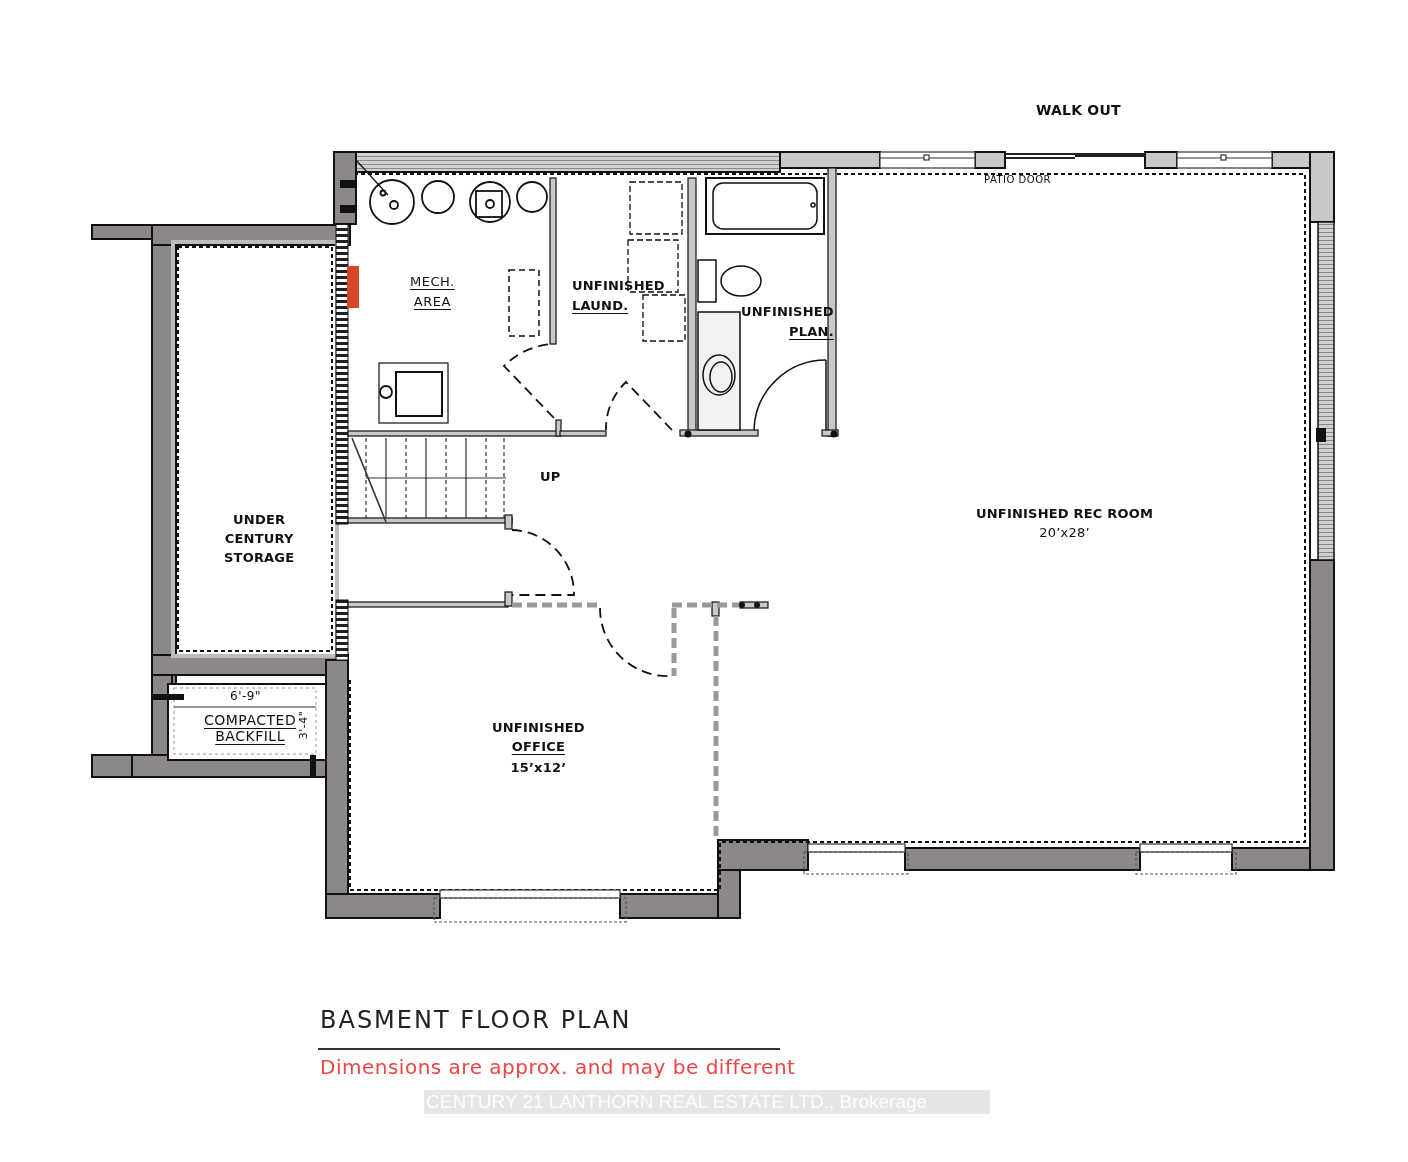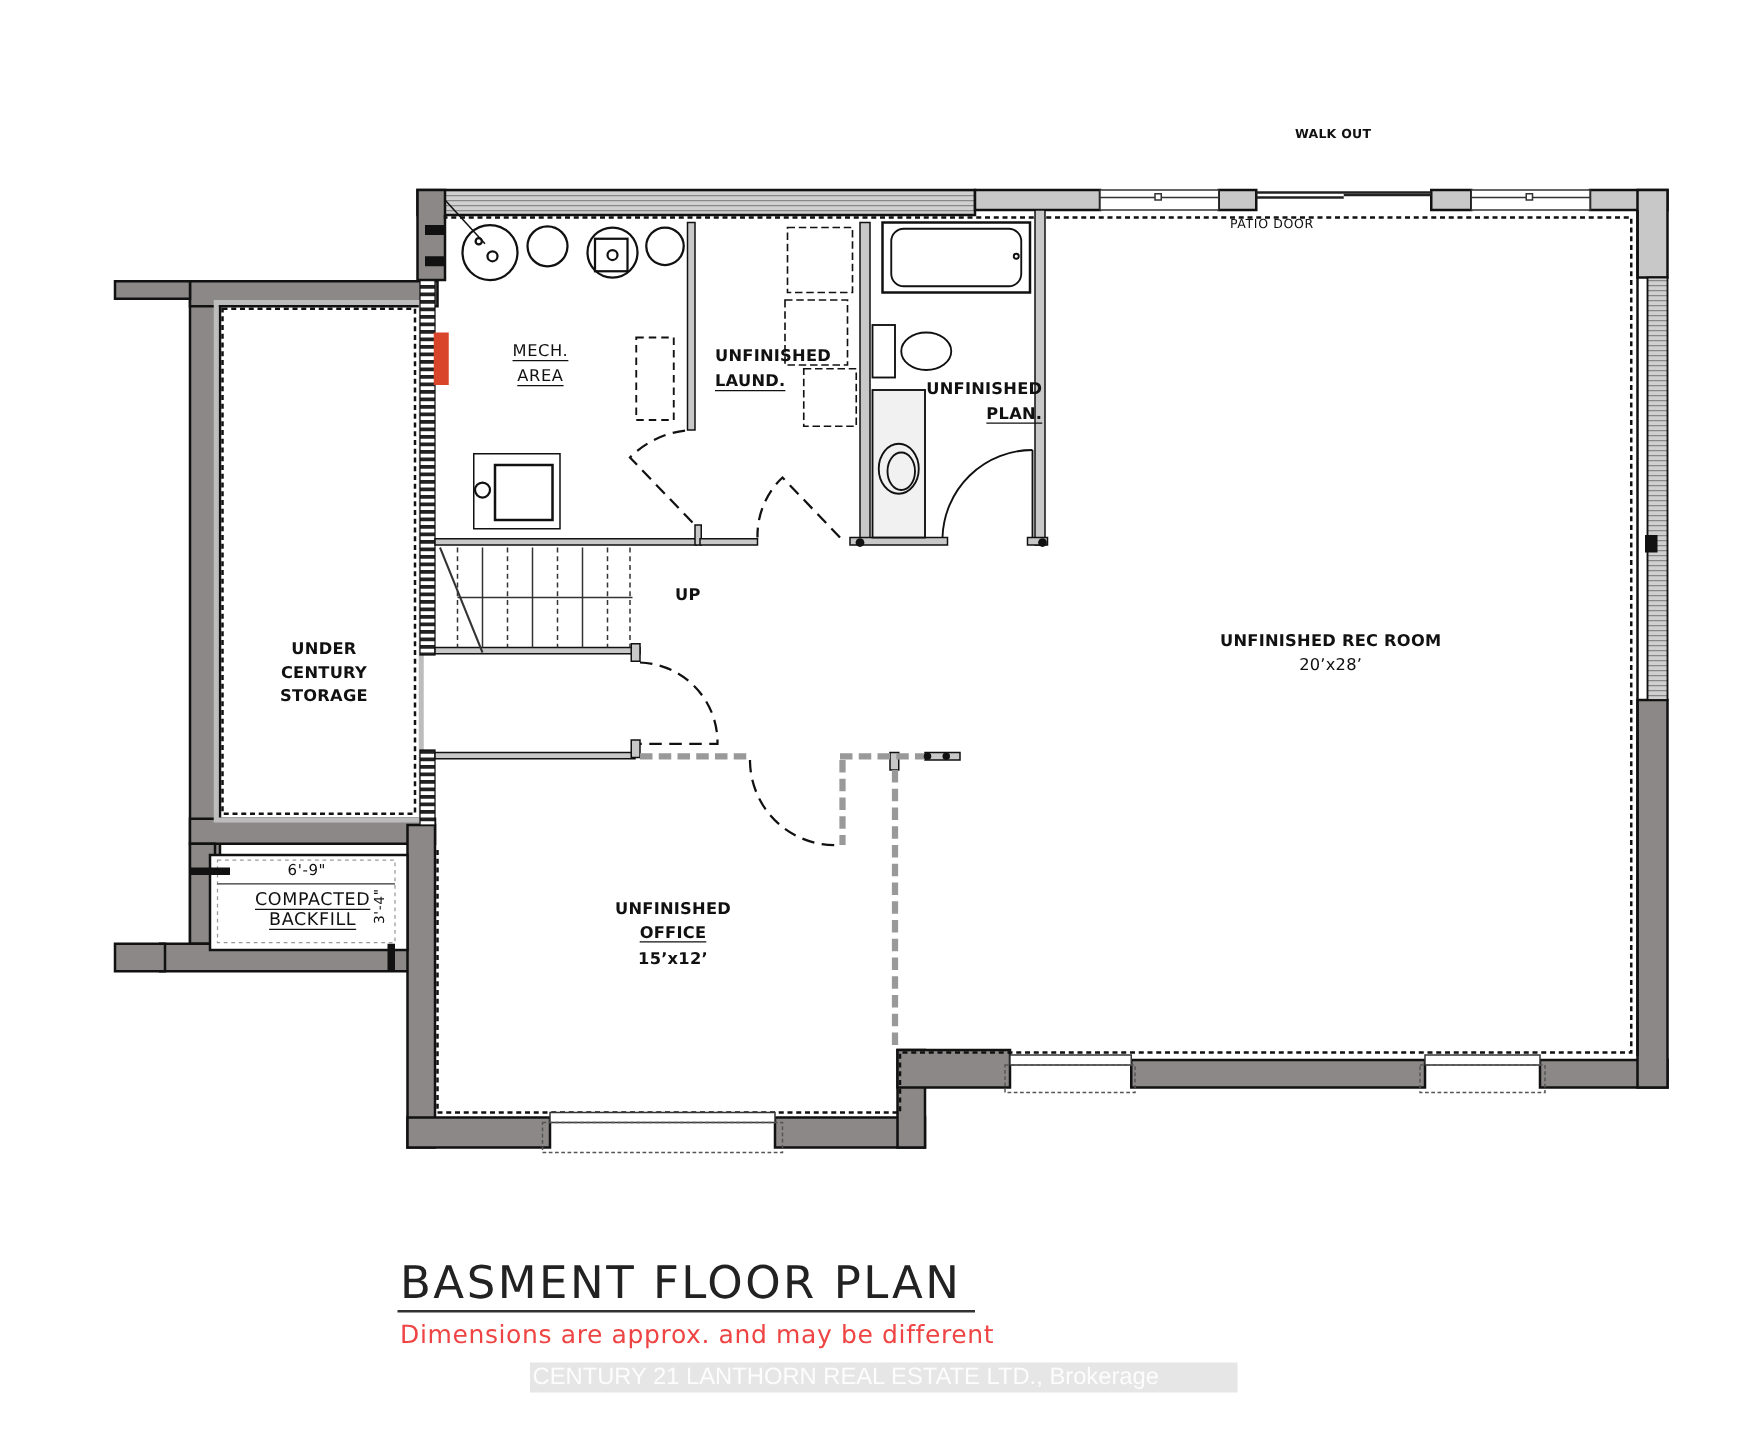--- a/index.html
+++ b/index.html
@@ -3,21 +3,21 @@
 <meta charset="utf-8">
 <style>
   html, body { margin: 0; padding: 0; background: #ffffff; }
   body { width: 1408px; height: 1162px; position: relative; overflow: hidden; font-family: "DejaVu Sans", sans-serif; }
   #plan { position: absolute; left: 0; top: 0; width: 1408px; height: 1162px; }
   .lbl { position: absolute; color: #111; text-align: center; white-space: nowrap; font-family: "DejaVu Sans", sans-serif; font-weight: bold; letter-spacing: 0.2px; }
   .lbl .u { text-decoration: underline; text-underline-offset: 3px; }
   .room-sm { font-size: 13px; line-height: 20px; }
   .room-md { font-size: 13px; line-height: 19px; }
   .room-arch { font-family: "DejaVu Sans", sans-serif; font-size: 13px; font-weight: normal; letter-spacing: 0.5px; line-height: 20px; }
-  .title-main { position: absolute; left: 320px; top: 1006px; font-family: "DejaVu Sans", sans-serif; font-weight: normal; font-size: 36px; letter-spacing: 2px; color: #222; }
+  .title-main { position: absolute; left: 320px; top: 1006px; font-family: "DejaVu Sans", sans-serif; font-weight: normal; font-size: 24px; letter-spacing: 2px; color: #222; }
   .title-rule { position: absolute; left: 318px; top: 1048px; width: 462px; height: 2px; background: #333; }
   .subtitle { position: absolute; left: 320px; top: 1054px; font-family: "DejaVu Sans", sans-serif; font-size: 20px; line-height: 26px; color: #ef4444; letter-spacing: 0.5px; }
   .watermark { position: absolute; left: 424px; top: 1090px; width: 564px; height: 24px; background: rgba(210,210,210,0.55); color: rgba(255,255,255,0.9); font-family: Liberation Sans, sans-serif; font-size: 19px; line-height: 24px; padding-left: 2px; white-space: nowrap; }
 </style>
 </head>
 <body>
 
 <svg id="plan" viewBox="0 0 1408 1162" xmlns="http://www.w3.org/2000/svg">
   <defs>
     <pattern id="studs" width="6" height="6" patternUnits="userSpaceOnUse">
@@ -205,21 +205,21 @@
   <g fill="#fff" stroke="#333" stroke-width="1.2">
     <rect x="440" y="890" width="180" height="8"></rect>
     <rect x="434" y="898" width="192" height="24" fill="none" stroke="#555" stroke-dasharray="3 2"></rect>
     <rect x="808" y="844" width="97" height="8"></rect>
     <rect x="804" y="852" width="104" height="22" fill="none" stroke="#555" stroke-dasharray="3 2"></rect>
     <rect x="1140" y="844" width="92" height="8"></rect>
     <rect x="1136" y="852" width="100" height="22" fill="none" stroke="#555" stroke-dasharray="3 2"></rect>
   </g>
 </svg>
 
-<div class="lbl" style="left:1036px; top:102px; font-size:10px;">WALK OUT</div>
+<div class="lbl" style="left:1036px; top:102px; font-size:14px;">WALK OUT</div>
 <div class="lbl room-arch" style="left:984px; top:170px; font-size:10px;">PATIO DOOR</div>
 
 <div class="lbl room-arch" style="left:410px; top:272px;">
   <div class="u">MECH.</div>
   <div class="u">AREA</div>
 </div>
 
 <div class="lbl room-sm" style="left:572px; top:276px; text-align:left;">
   <div>UNFINISHED</div>
   <div class="u">LAUND.</div>

